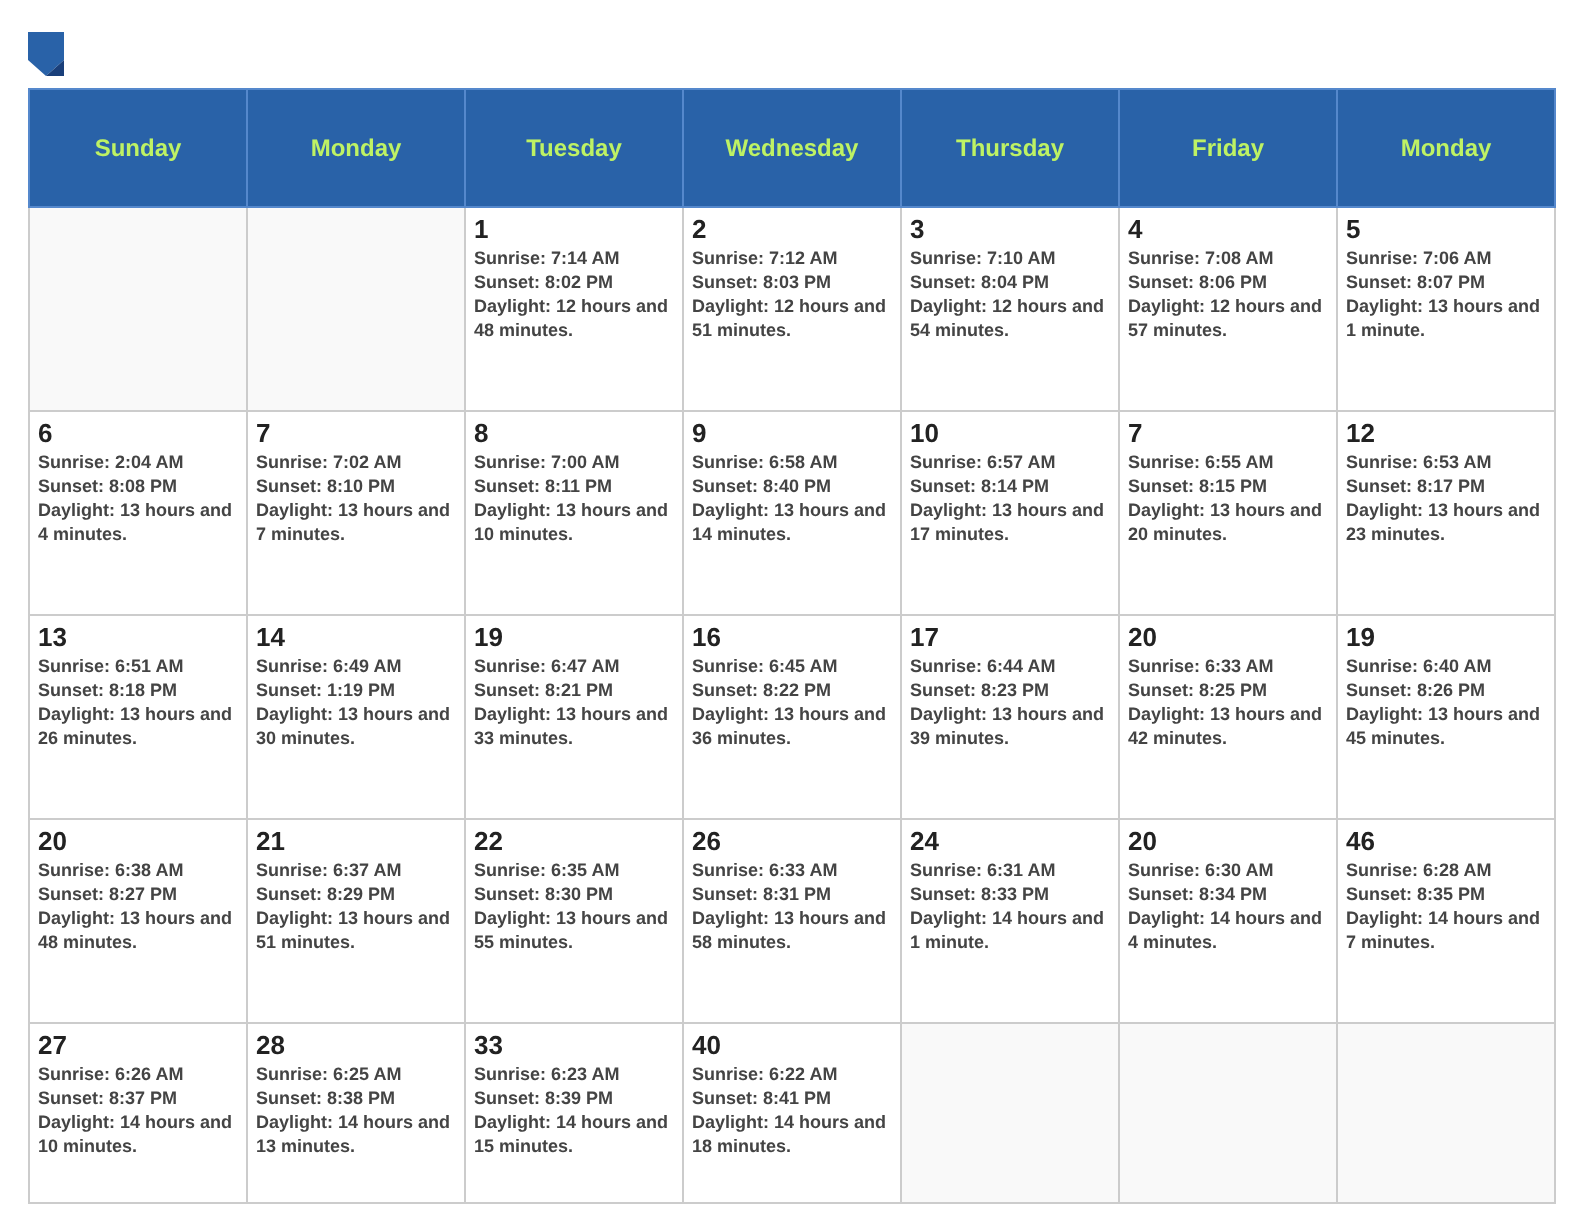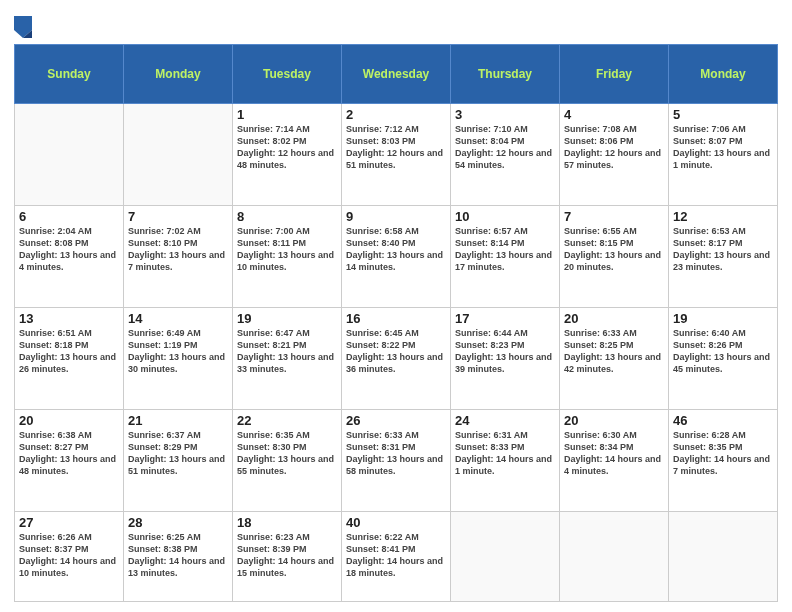--- a/index.html
+++ b/index.html
@@ -315,21 +315,21 @@
 Sunset: 8:37 PM
 Daylight: 14 hours and 10 minutes.</div>
           </td>
           <td>
             <span class="day-number">28</span>
             <div class="day-info">Sunrise: 6:25 AM
 Sunset: 8:38 PM
 Daylight: 14 hours and 13 minutes.</div>
           </td>
           <td>
-            <span class="day-number">18</span>
+            <span class="day-number">33</span>
             <div class="day-info">Sunrise: 6:23 AM
 Sunset: 8:39 PM
 Daylight: 14 hours and 15 minutes.</div>
           </td>
           <td>
             <span class="day-number">40</span>
             <div class="day-info">Sunrise: 6:22 AM
 Sunset: 8:41 PM
 Daylight: 14 hours and 18 minutes.</div>
           </td>

